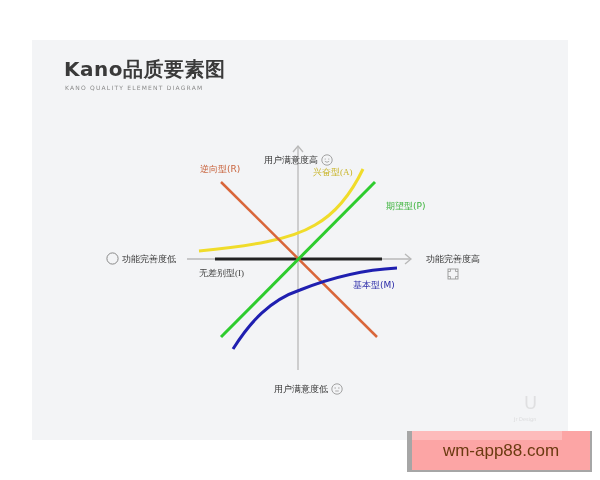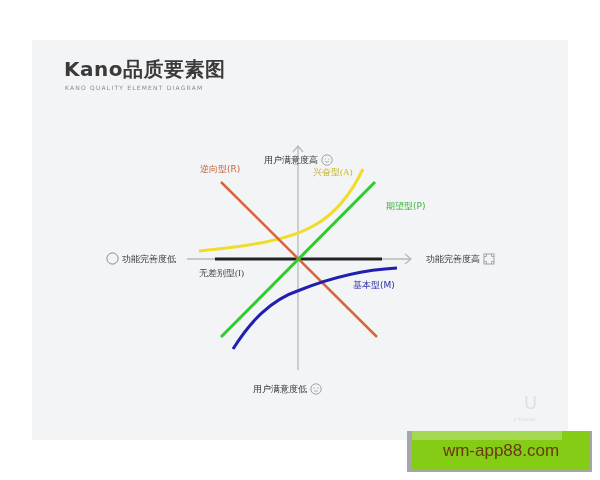--- a/index.html
+++ b/index.html
@@ -29,21 +29,21 @@
     position: absolute; left: 512px; top: 392px; width: 36px; height: 40px; opacity: 0.35;
   }
   .logo-mark { position: absolute; left: 12px; top: 0; font-size: 18px; color: #bbbbbb; line-height: 22px; }
   .logo-text { position: absolute; left: 2px; top: 24px; font-size: 5px; color: #aaaaaa; }
   .badge {
     position: absolute; left: 407px; top: 431px; width: 185px; height: 41px;
     background: #a6a6a6;
   }
   .badge-inner {
     position: absolute; left: 5px; top: 0; width: 178px; height: 39px;
-    background: #84cc16; display: flex; align-items: center; justify-content: center;
+    background: #fca5a5; display: flex; align-items: center; justify-content: center;
   }
   .badge-inner::before {
     content: ""; position: absolute; left: 0; top: 0; width: 150px; height: 9px;
     background: rgba(255,255,255,0.25);
   }
   .badge-text { font-family: "Liberation Sans", sans-serif; font-size: 17px; color: #6b3a10; position: relative; }
 </style>
 </head>
 <body>
 
@@ -78,38 +78,38 @@
 <div class="lbl axis-lbl" style="left:264px; top:122px;margin-top:32px;">
   <span>用户满意度高</span>
   <svg class="icon" width="12" height="12" viewBox="0 0 12 12">
     <circle cx="6" cy="6" r="5.2" fill="none" stroke="#999" stroke-width="0.9"></circle>
     <circle cx="4.2" cy="5" r="0.6" fill="#999"></circle>
       <circle cx="7.8" cy="5" r="0.6" fill="#999"></circle>
     <path d="M3.8,7.3 Q6,9.2 8.2,7.3" fill="none" stroke="#999" stroke-width="0.8"></path>
   </svg>
 </div>
 
-<div class="lbl axis-lbl" style="left:253px; top:383px;">
+<div class="lbl axis-lbl" style="left:274px; top:383px;">
   <span>用户满意度低</span>
   <svg class="icon" width="12" height="12" viewBox="0 0 12 12">
     <circle cx="6" cy="6" r="5.2" fill="none" stroke="#999" stroke-width="0.9"></circle>
     <line x1="3.4" y1="5" x2="5" y2="5" stroke="#999" stroke-width="0.8"></line>
     <line x1="7" y1="5" x2="8.6" y2="5" stroke="#999" stroke-width="0.8"></line>
     <line x1="4.2" y1="8" x2="7.8" y2="8" stroke="#999" stroke-width="0.8"></line>
   </svg>
 </div>
 
 <div class="lbl axis-lbl" style="left:106px; top:252px;">
   <svg class="icon" width="13" height="13" viewBox="0 0 13 13">
     <circle cx="6.5" cy="6.5" r="5.6" fill="none" stroke="#888" stroke-width="1"></circle>
   </svg>
   <span>功能完善度低</span>
 </div>
 
-<div class="lbl axis-lbl" style="left:426px; top:253px;">
+<div class="lbl axis-lbl" style="left:426px; top:253px;flex-direction:column;">
   <span>功能完善度高</span>
   <svg class="icon" width="12" height="12" viewBox="0 0 12 12">
     <rect x="1" y="1" width="10" height="10" fill="none" stroke="#999" stroke-width="0.9"></rect>
     <path d="M1,3.5 H3.5 V1 M8.5,1 V3.5 H11 M11,8.5 H8.5 V11 M3.5,11 V8.5 H1" fill="none" stroke="#999" stroke-width="0.8"></path>
   </svg>
 </div>
 
 <div class="lbl" style="left:200px; top:163px; color:#c8613a;">逆向型(R)</div>
 <div class="lbl" style="left:313px; top:166px; color:#c9b52a;font-family:Liberation Serif, serif;">兴奋型(A)</div>
 <div class="lbl" style="left:370px; top:200px; color:#3bb33b;margin-left:16px;">期望型(P)</div>

